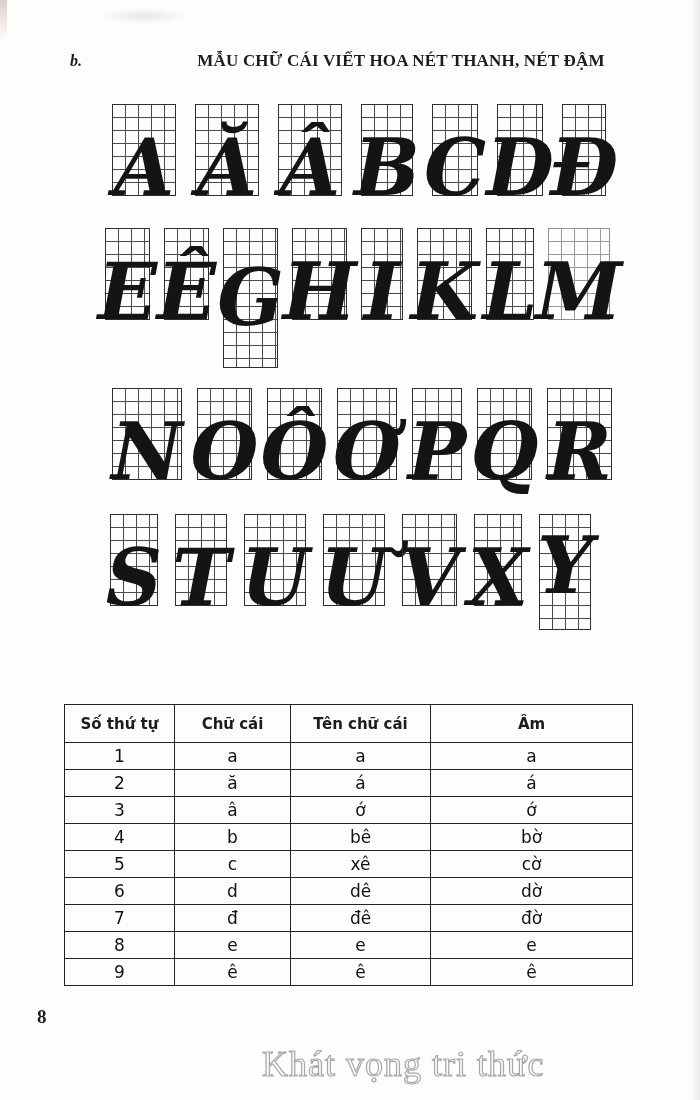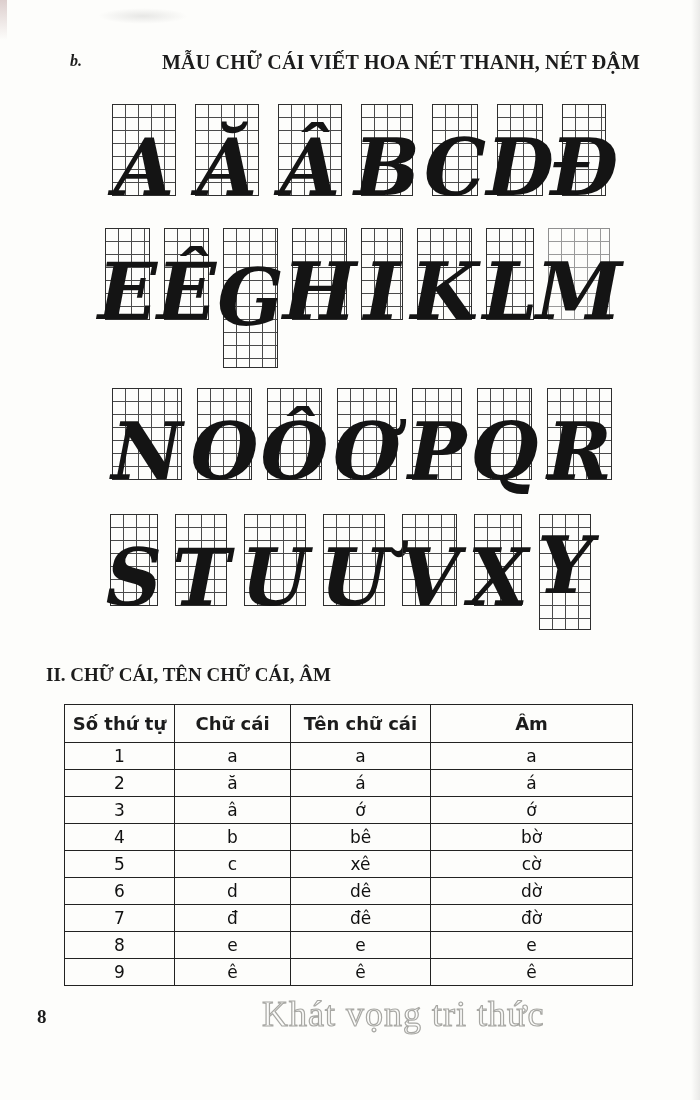--- a/index.html
+++ b/index.html
@@ -12,21 +12,21 @@
   
   .scan-edge-right{position:absolute;top:0;right:0;bottom:0;width:9px;
     background:linear-gradient(to right,rgba(0,0,0,0),rgba(0,0,0,0.08));}
   .scan-streak-left{position:absolute;top:0;left:0;width:7px;height:40px;
     background:linear-gradient(to bottom,rgba(160,120,120,0.35),rgba(0,0,0,0));}
   .scan-smudge{position:absolute;left:98px;top:8px;width:90px;height:16px;border-radius:50%;
     background:radial-gradient(ellipse at center,rgba(130,130,130,0.18),rgba(0,0,0,0) 70%);}
 
   .marker{position:absolute;left:70px;top:52px;font-size:16px;font-style:italic;font-weight:bold;}
   .title{position:absolute;left:105px;top:51px;width:592px;text-align:center;
-    font-size:20px;font-weight:bold;letter-spacing:0.2px;white-space:nowrap;}
+    font-size:17px;font-weight:bold;letter-spacing:0.2px;white-space:nowrap;}
 
   
   .letter-row{position:absolute;display:flex;align-items:flex-start;}
   .grid-box{
     position:relative;flex:none;box-sizing:border-box;
     border:1.5px solid #2f2f2f;
     background-image:
       linear-gradient(to right,#4a4a4a 1px,transparent 1px),
       linear-gradient(to bottom,#4a4a4a 1px,transparent 1px);
     background-size:13px 13px;
@@ -49,38 +49,38 @@
   .alpha-table{
     position:absolute;left:64px;top:704px;z-index:2;
     border-collapse:collapse;table-layout:fixed;width:568px;
     font-family:"DejaVu Sans","Liberation Sans",sans-serif;
     background:transparent;
   }
   .alpha-table th,.alpha-table td{
     border:1.6px solid #222;text-align:center;vertical-align:middle;
     padding:0;background:transparent;
   }
-  .alpha-table th{height:37px;font-size:18px;font-weight:bold;}
+  .alpha-table th{height:37px;font-size:15px;font-weight:bold;}
   .alpha-table td{height:26px;font-size:17px;font-weight:normal;color:#111;}
   .alpha-table col:nth-child(1){width:110px;}
   .alpha-table col:nth-child(2){width:116px;}
   .alpha-table col:nth-child(3){width:140px;}
   .alpha-table col:nth-child(4){width:202px;}
 
   .page-number{position:absolute;left:37px;top:1006px;font-size:19px;font-weight:bold;}
 
   
   .watermark-word{
     position:absolute;left:140px;top:952px;z-index:1;
     font-family:"Liberation Serif","DejaVu Serif",serif;
     font-size:90px;line-height:1;letter-spacing:-2px;
     color:#fcfcfa;-webkit-text-stroke:1.4px #a2a29e;
   }
   .watermark-tagline{
-    position:absolute;left:262px;top:996px;z-index:1;
+    position:absolute;left:262px;top:1046px;z-index:1;
     font-family:"Liberation Serif","DejaVu Serif",serif;
     font-size:36px;line-height:1;letter-spacing:1px;
     color:#fcfcfa;-webkit-text-stroke:1.2px #a8a8a4;
     white-space:nowrap;
   }
 </style>
 </head>
 <body>
 
 <div class="page" style="background: rgb(253, 253, 251); color: rgb(28, 28, 28);">
@@ -182,21 +182,20 @@
         </div>
         <div class="grid-box" style="width: 48px; height: 92px;">
           <span class="letter" style="bottom: -12px;">X</span>
         </div>
         <div class="grid-box" style="width: 52px; height: 116px;">
           <span class="letter" style="bottom: 24px;">Y</span>
         </div>
       </div>
     </div>
 
-  <div class="section-heading">II. CHỮ CÁI, TÊN CHỮ CÁI, ÂM</div>
 
   <div class="watermark-tagline">Khát vọng tri thức</div>
 
   <table class="alpha-table">
     <colgroup>
         <col>
         <col>
         <col>
         <col>
       </colgroup>

